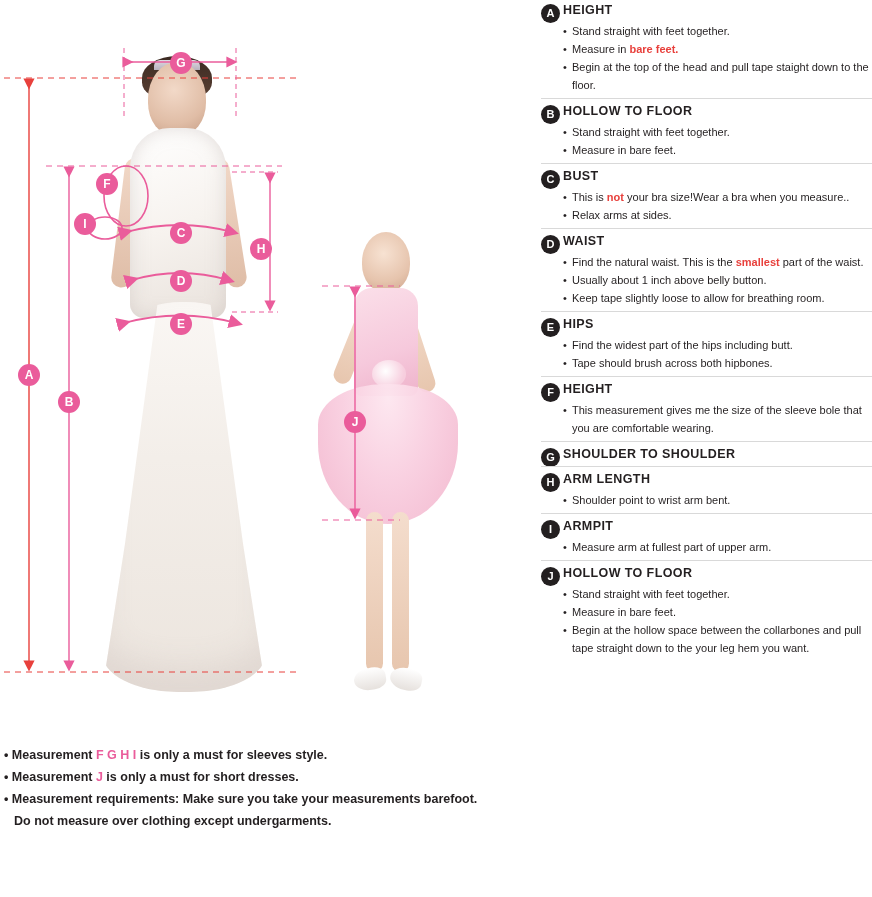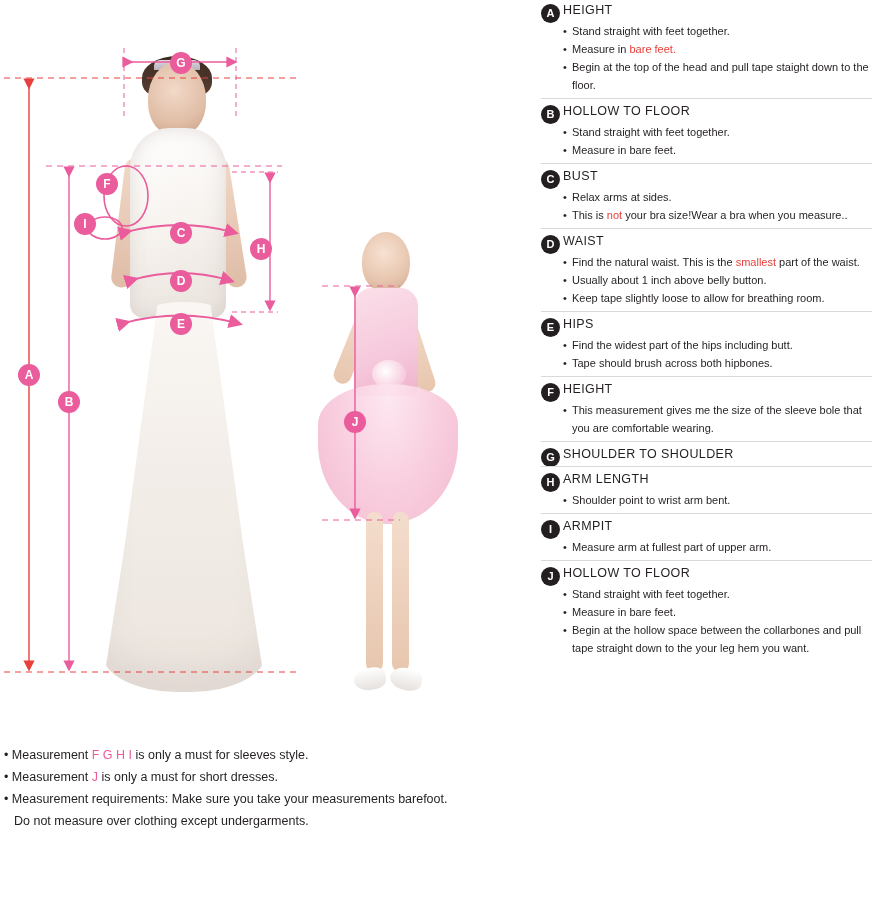--- a/index.html
+++ b/index.html
@@ -218,20 +218,21 @@
 
   
   .notes {
     position: absolute;
     left: 4px;
     top: 744px;
     width: 500px;
     font-size: 12.5px;
     line-height: 22px;
     color: #231f20;
+    font-weight: bold;
   }
   .notes .line { white-space: nowrap; }
   .notes .sub { padding-left: 10px; white-space: nowrap; }
   .hl-pink { color: #ea5c9b; }
 
   
   .right-panel {
     position: absolute;
     left: 533px;
     top: 0;
@@ -254,21 +255,21 @@
     border-radius: 50%;
     background: #231f20;
     color: #ffffff;
     font-size: 11px;
     font-weight: bold;
     line-height: 19px;
     text-align: center;
   }
   .entry .etitle {
     font-size: 12.5px;
-    font-weight: normal;
+    font-weight: bold;
     letter-spacing: .4px;
     color: #231f20;
     margin-bottom: 4px;
     line-height: 16px;
   }
   .entry ul {
     margin: 0;
     padding: 0;
     list-style: none;
   }
@@ -286,21 +287,21 @@
     top: 0;
   }
   .entry .divider {
     position: absolute;
     left: 8px;
     right: 0;
     bottom: -5px;
     border-bottom: 1px solid #d9d9d9;
   }
   .entry:last-child .divider { display: none; }
-  .hl { color: #e8403c; font-weight: normal; }
+  .hl { color: #e8403c; font-weight: bold; }
 </style>
 </head>
 <body>
 
 <div class="page">
 
   <div class="left-panel">
 
     <div class="figure bride">
       <div class="hair"></div>
@@ -409,22 +410,22 @@
         <li>Stand straight with feet together.</li>
         <li>Measure in bare feet.</li>
       </ul>
       <div class="divider"></div>
     </div>
 
     <div class="entry">
       <div class="ebadge">C</div>
       <div class="etitle">BUST</div>
       <ul>
+        <li>This is <span class="hl">not</span> your bra size!Wear a bra when you measure..</li>
         <li>Relax arms at sides.</li>
-        <li>This is <span class="hl">not</span> your bra size!Wear a bra when you measure..</li>
       </ul>
       <div class="divider"></div>
     </div>
 
     <div class="entry">
       <div class="ebadge">D</div>
       <div class="etitle">WAIST</div>
       <ul>
         <li>Find the natural waist. This is the <span class="hl">smallest</span> part of the waist.</li>
         <li>Usually about 1 inch above belly button.</li>

